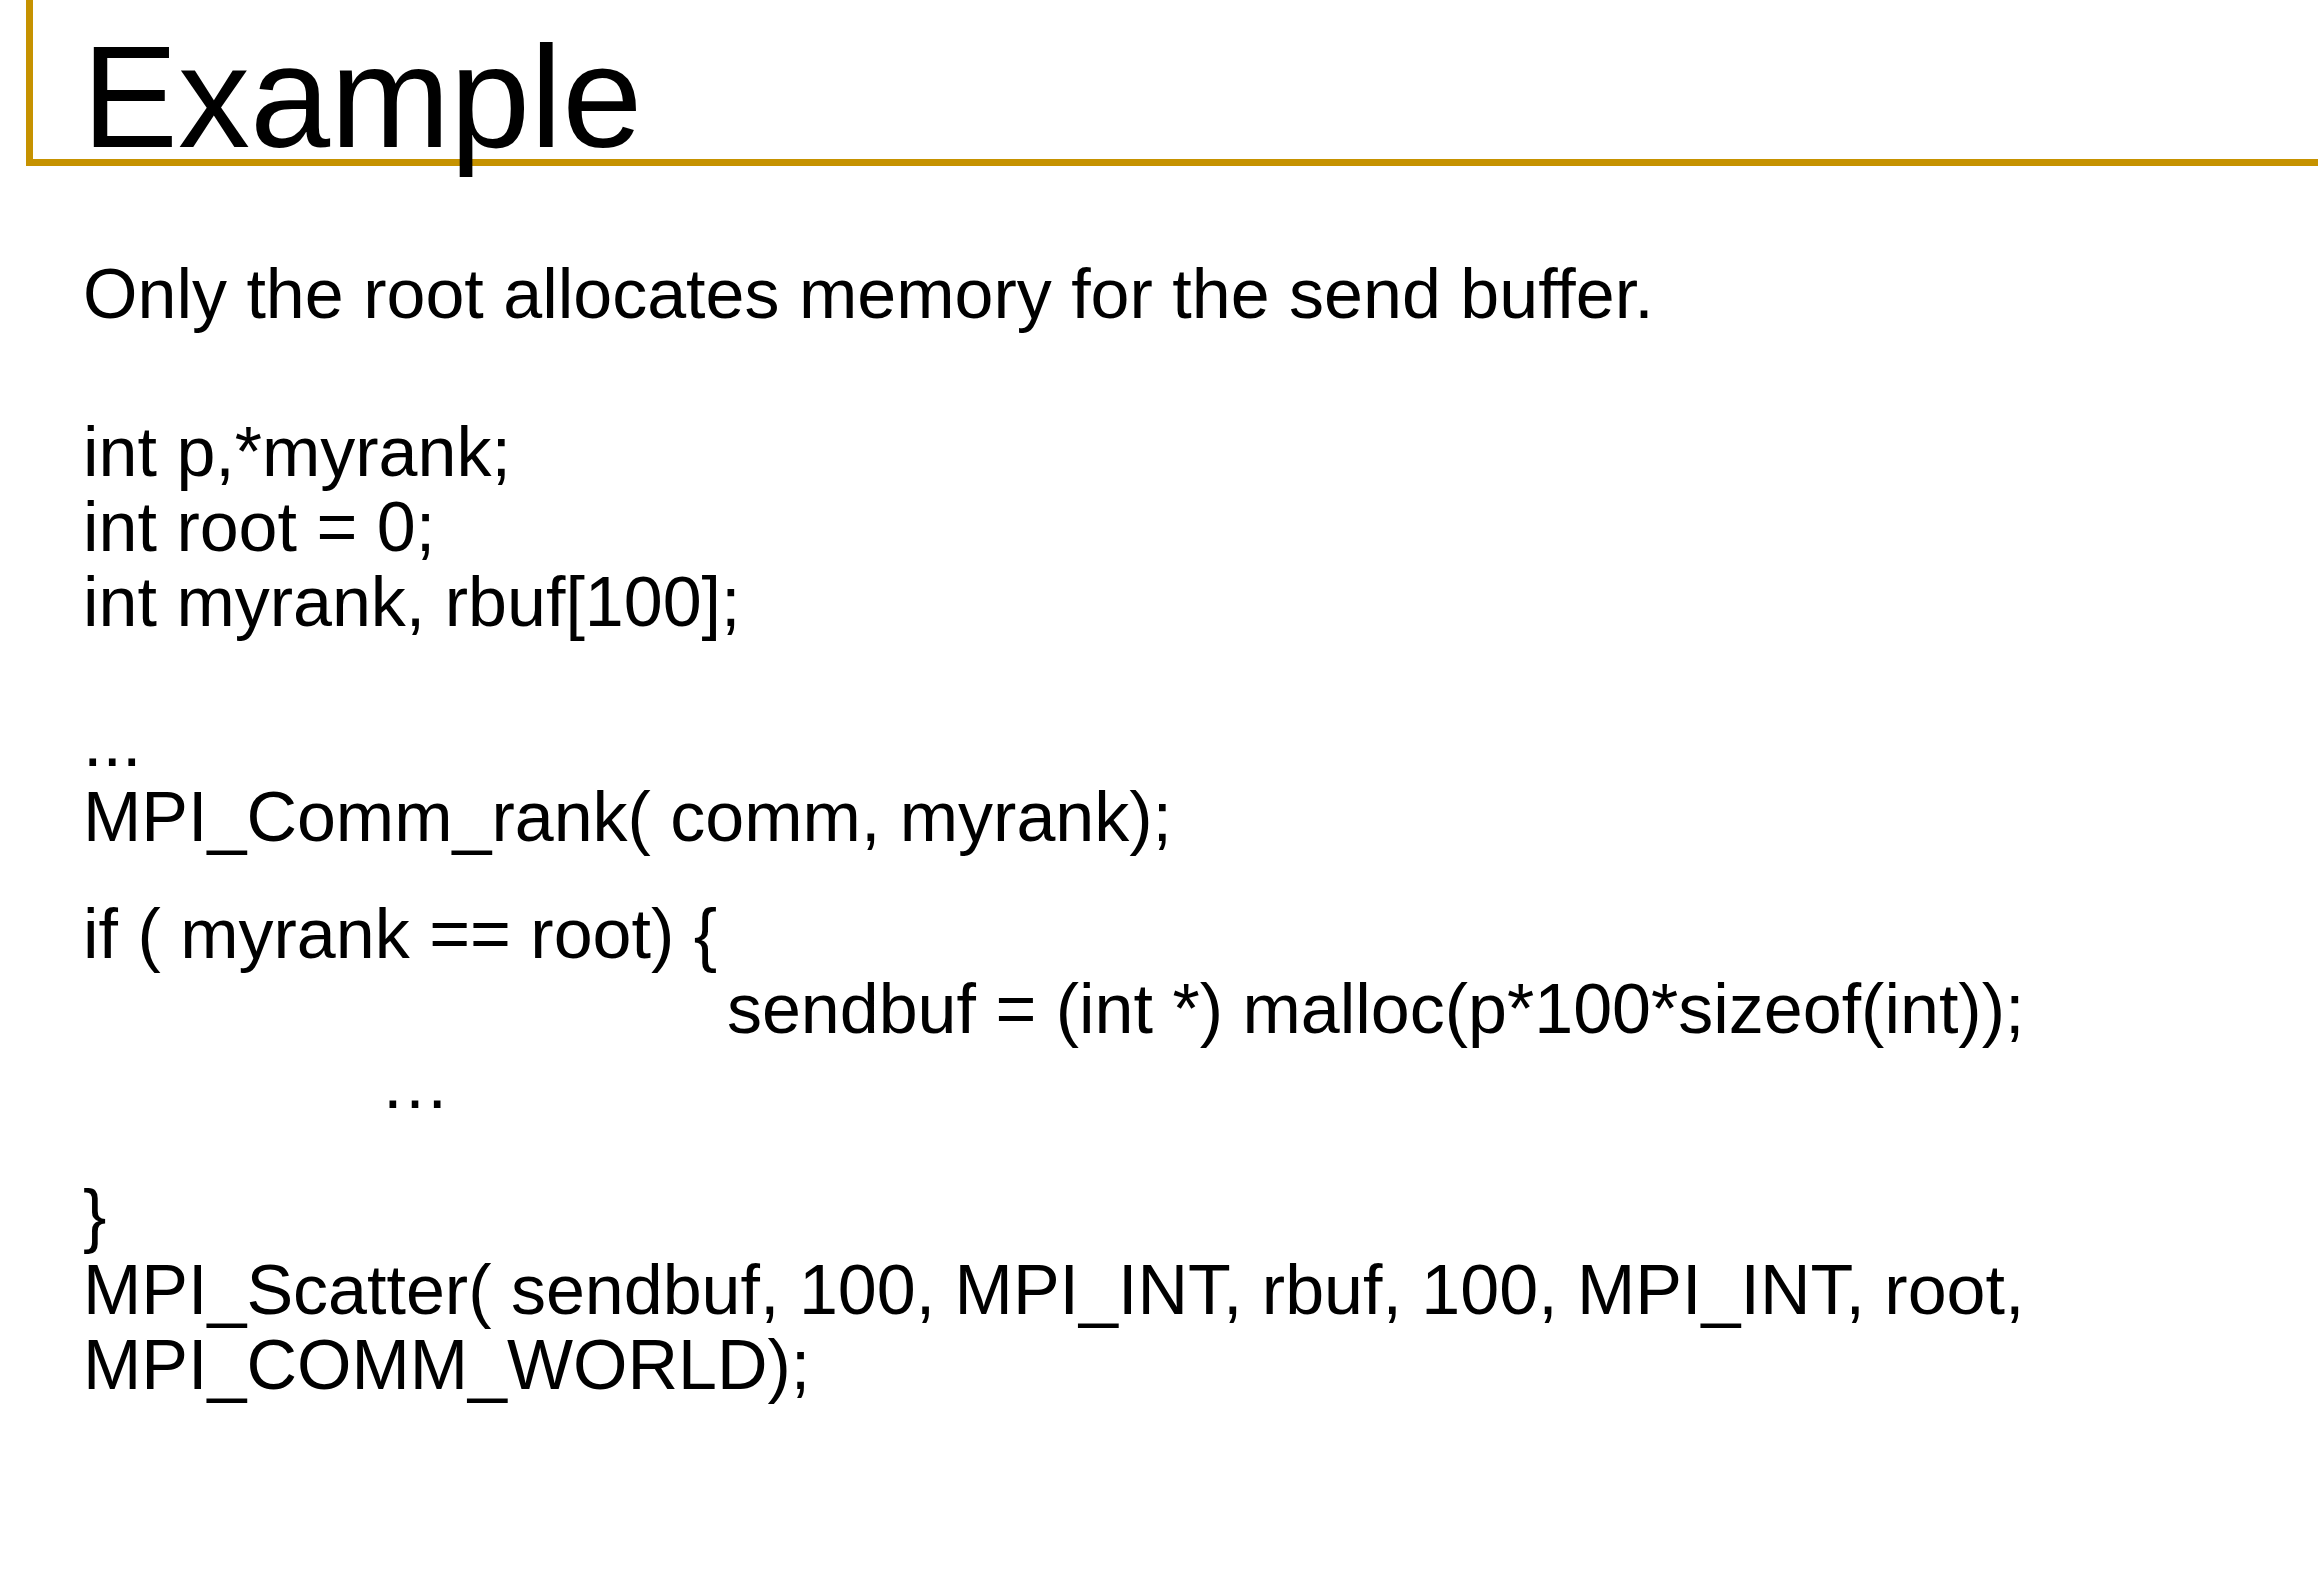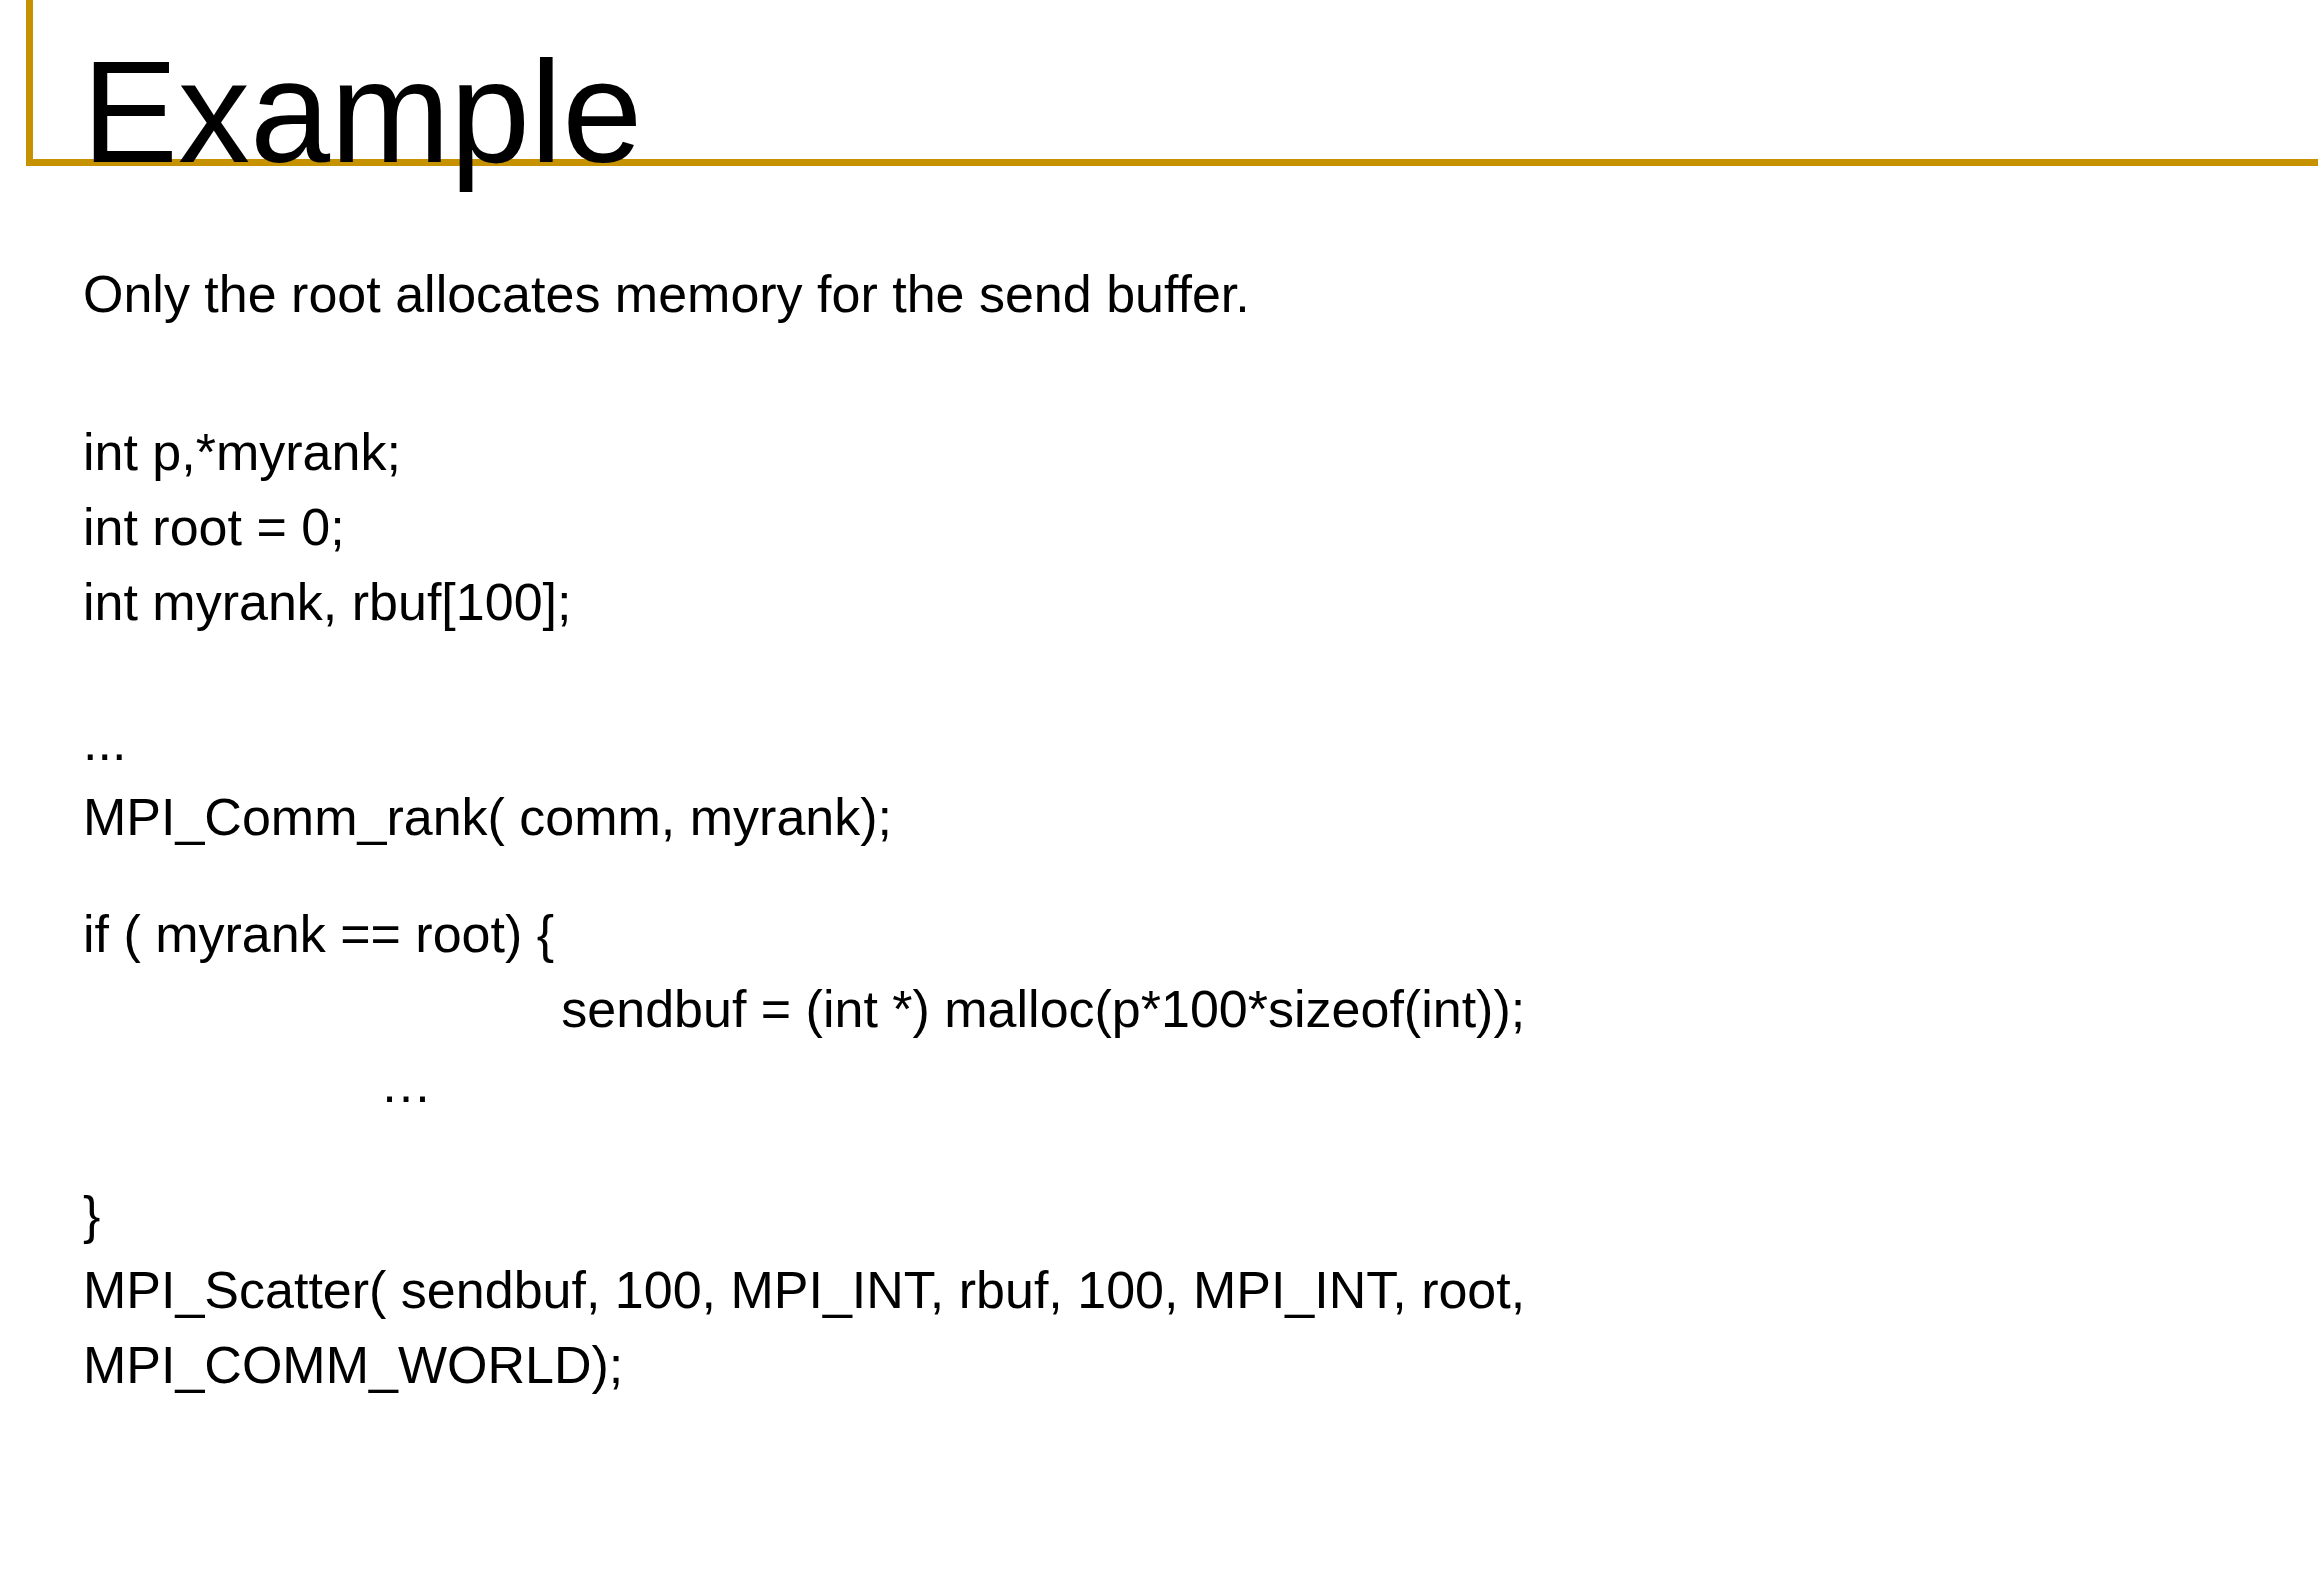--- a/index.html
+++ b/index.html
@@ -29,34 +29,34 @@
     left: 25.5px;
     top: 159px;
     width: 2320px;
     height: 7px;
     background: var(--accent, #C69200);
   }
   
   .title {
     position: absolute;
     left: 82px;
-    top: 41px;
+    top: 26px;
     margin: 0;
     font-size: 144px;
     font-weight: 400;
     line-height: 144px;
     white-space: pre;
     z-index: 2;
   }
   
   .body-block {
     position: absolute;
     left: 83px;
     top: 257px;
-    font-size: 52px;
+    font-size: 70px;
     line-height: 75px;
   }
   .intro {
     margin: 0 0 83px 0;
     white-space: pre;
   }
   .code-block {
     margin: 0;
   }
   .cl {

